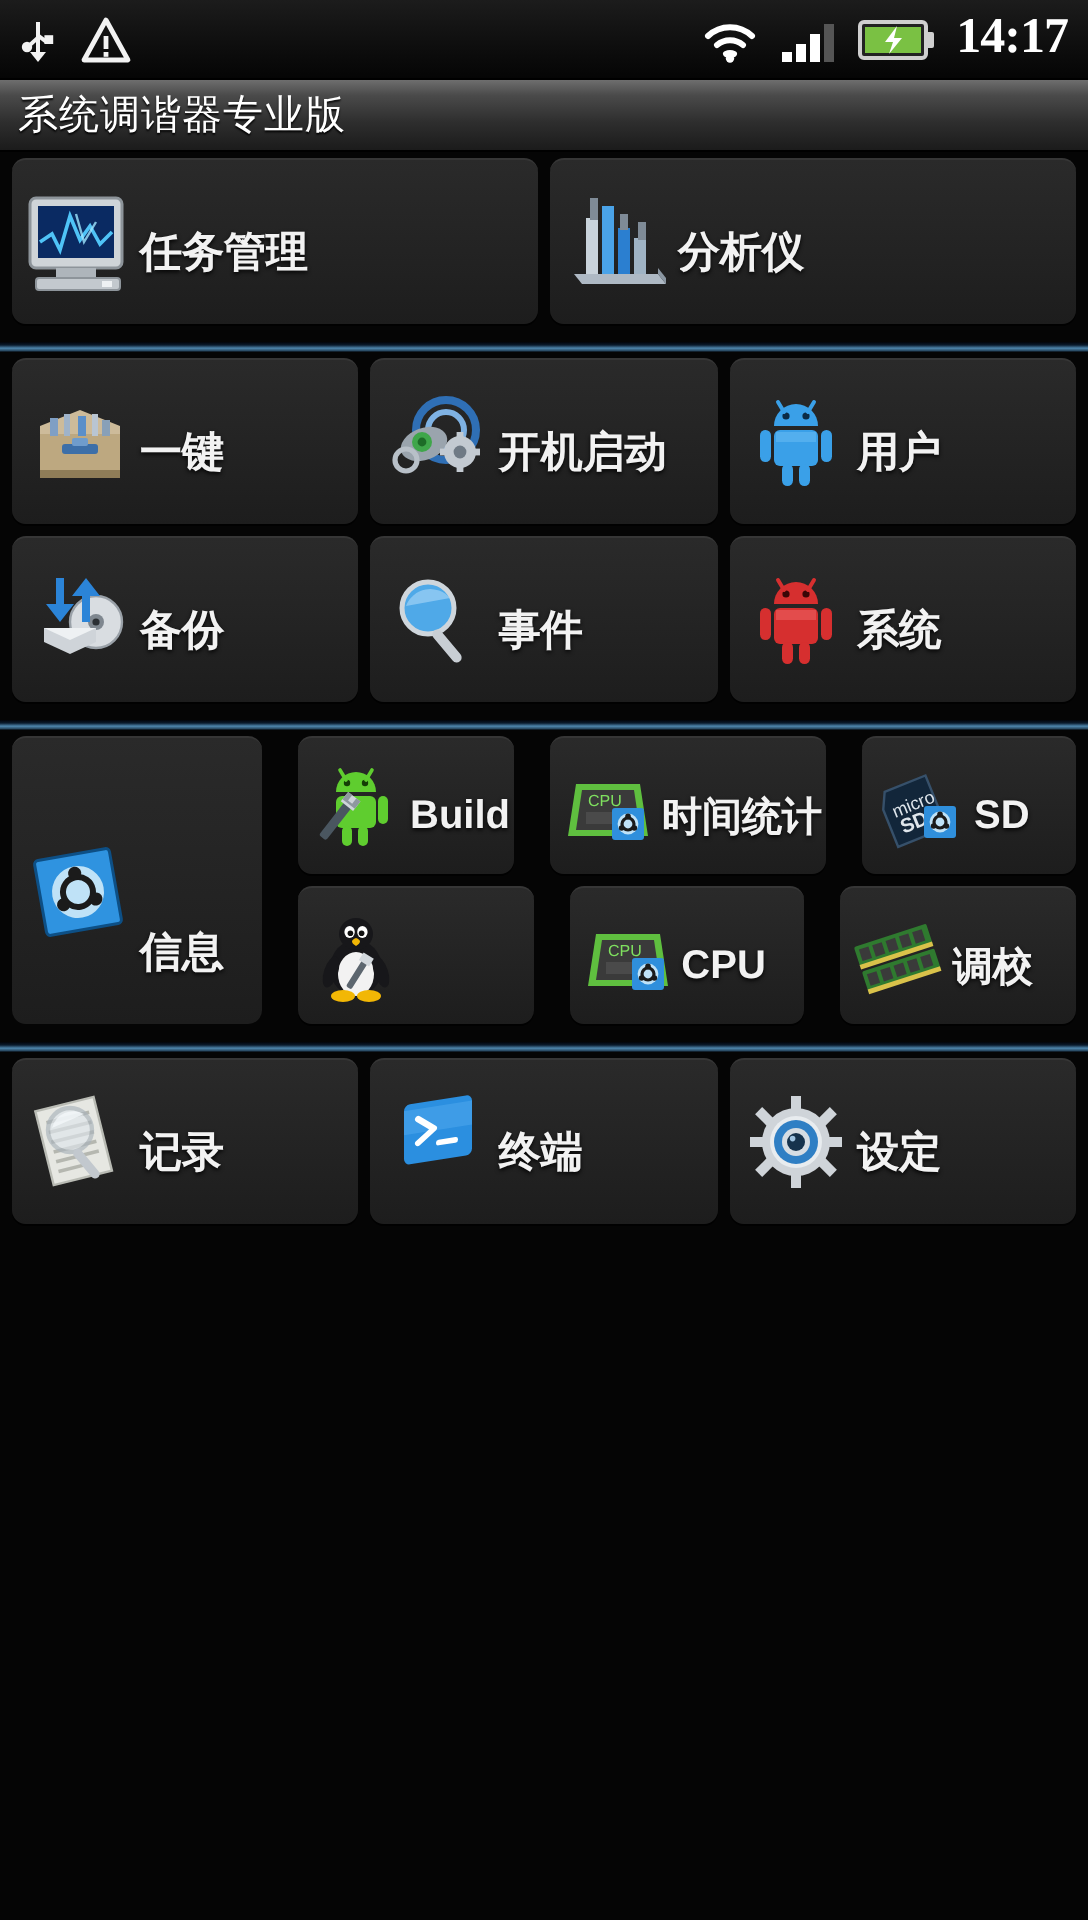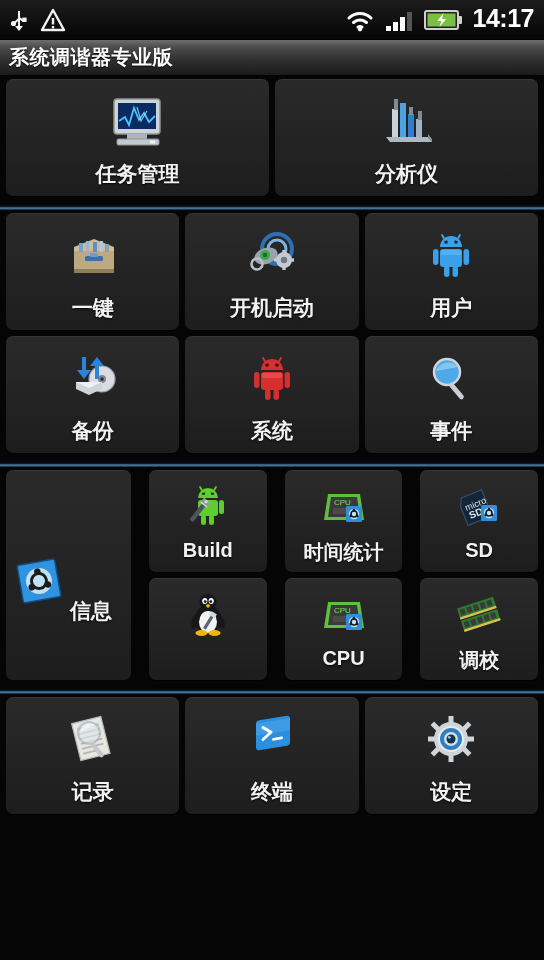--- a/index.html
+++ b/index.html
@@ -13,55 +13,55 @@
 
   
   .statusbar {
     height:40px; width:100%;
     background:linear-gradient(to bottom,#1c1c1c 0%,#111 45%,#050505 100%);
     display:flex; align-items:center;
     padding:0 10px 0 8px;
     border-bottom:1px solid #000;
   }
   .sb-left  { display:flex; align-items:center; gap:10px; }
-  .sb-right { margin-left:auto; display:flex; align-items:center; gap:9px; }
+  .sb-right { margin-left:auto; display:flex; align-items:center; gap:9px;font-family:Liberation Serif, serif; }
   .sb-time {
     color:#fff; font-size:25px; font-weight:bold; letter-spacing:-0.5px;
     line-height:1; padding-bottom:2px;
   }
 
   
   .titlebar {
     height:36px; width:100%;
     background:linear-gradient(to bottom,#6e6e6e 0%,#4a4a4a 22%,#2e2e2e 60%,#1b1b1b 100%);
     border-bottom:1px solid #000;
     display:flex; align-items:center;
   }
   .titlebar .title {
-    color:#ffffff; font-size:20px; font-weight:bold;
+    color:#ffffff; font-size:20px; font-weight:normal;
     padding-left:9px; letter-spacing:0.5px;
     text-shadow:0 1px 1px rgba(0,0,0,.9);
   }
 
   
   .content { padding:0; }
   .group { padding:3px 0 0 0; }
   .divider {
     height:5px; width:100%;
     background:linear-gradient(to bottom,#020409 0%,#0a1a2c 30%,#4e86ad 62%,#2c4f69 85%,#050a10 100%);
     margin:3px 0 0 0;
   }
   .row { display:flex; gap:6px; padding:0 6px 6px 6px; }
 
   .tile {
     flex:1 1 0;
     background:linear-gradient(to bottom,#2a2a2a 0%,#232323 55%,#1d1d1d 100%);
     border-radius:7px;
     border-top:1px solid #363636;
-    display:flex; flex-direction:column;
+    display:flex; flex-direction:row;
     align-items:center; justify-content:flex-start;
     padding:12px 2px 8px 2px;
     position:relative;
     box-shadow:0 1px 0 rgba(0,0,0,.8);
   }
   .tile .ic { height:62px; display:flex; align-items:center; justify-content:center; }
   .tile .lbl {
     color:#f2f2f2; font-size:21px; font-weight:bold;
     margin-top:6px; text-align:center;
     text-shadow:0 1px 2px rgba(0,0,0,.9);
@@ -274,45 +274,45 @@
               <path d="M24 5 v13 h5 l-7 9 -7 -9 h5 V5 z" fill="#2b84d8"></path>
               <path d="M33 27 v-13 h-5 l7 -9 7 9 h-5 v13 z" fill="#2b84d8"></path>
             </svg>
           </span>
           <span class="lbl">备份</span>
         </div>
 
         <div class="tile">
           <span class="ic">
             <svg width="62" height="56" viewBox="0 0 62 56">
+              <circle cx="27" cy="20" r="13" fill="#4fa9e8" stroke="#cfd6dc" stroke-width="2.5"></circle>
+              <path d="M16 19 A13 13 0 0 1 38 15" fill="#9fd2f5" opacity=".7"></path>
+              <rect x="34" y="29" width="5" height="20" rx="2.5" transform="rotate(-40 36.5 39)" fill="#c8ced4"></rect>
+            </svg>
+          </span>
+          <span class="lbl">事件</span>
+        </div>
+
+        <div class="tile">
+          <span class="ic">
+            <svg width="62" height="56" viewBox="0 0 62 56">
               <path d="M20 18 A11 11 0 0 1 42 18 Z" fill="#d62f2f"></path>
               <circle cx="26" cy="13" r="1.8" fill="#3b0606"></circle>
               <circle cx="36" cy="13" r="1.8" fill="#3b0606"></circle>
               <path d="M22 6 L25 11" stroke="#d62f2f" stroke-width="2" stroke-linecap="round"></path>
               <path d="M40 6 L37 11" stroke="#d62f2f" stroke-width="2" stroke-linecap="round"></path>
               <rect x="20" y="20" width="22" height="18" rx="3" fill="#d62f2f"></rect>
               <rect x="13" y="20" width="5.5" height="16" rx="2.7" fill="#d62f2f"></rect>
               <rect x="43.5" y="20" width="5.5" height="16" rx="2.7" fill="#d62f2f"></rect>
               <rect x="24" y="37" width="5.5" height="11" rx="2.7" fill="#d62f2f"></rect>
               <rect x="32.5" y="37" width="5.5" height="11" rx="2.7" fill="#d62f2f"></rect>
               <path d="M21 21 h20 v5 h-20 z" fill="#f06a6a" opacity=".5"></path>
             </svg>
           </span>
           <span class="lbl">系统</span>
-        </div>
-
-        <div class="tile">
-          <span class="ic">
-            <svg width="62" height="56" viewBox="0 0 62 56">
-              <circle cx="27" cy="20" r="13" fill="#4fa9e8" stroke="#cfd6dc" stroke-width="2.5"></circle>
-              <path d="M16 19 A13 13 0 0 1 38 15" fill="#9fd2f5" opacity=".7"></path>
-              <rect x="34" y="29" width="5" height="20" rx="2.5" transform="rotate(-40 36.5 39)" fill="#c8ced4"></rect>
-            </svg>
-          </span>
-          <span class="lbl">事件</span>
         </div>
       </div>
     </div>
 
     <div class="divider"></div>
 
     <div class="group">
       <div class="rowgroup">
 
         <div class="tall-tile">

